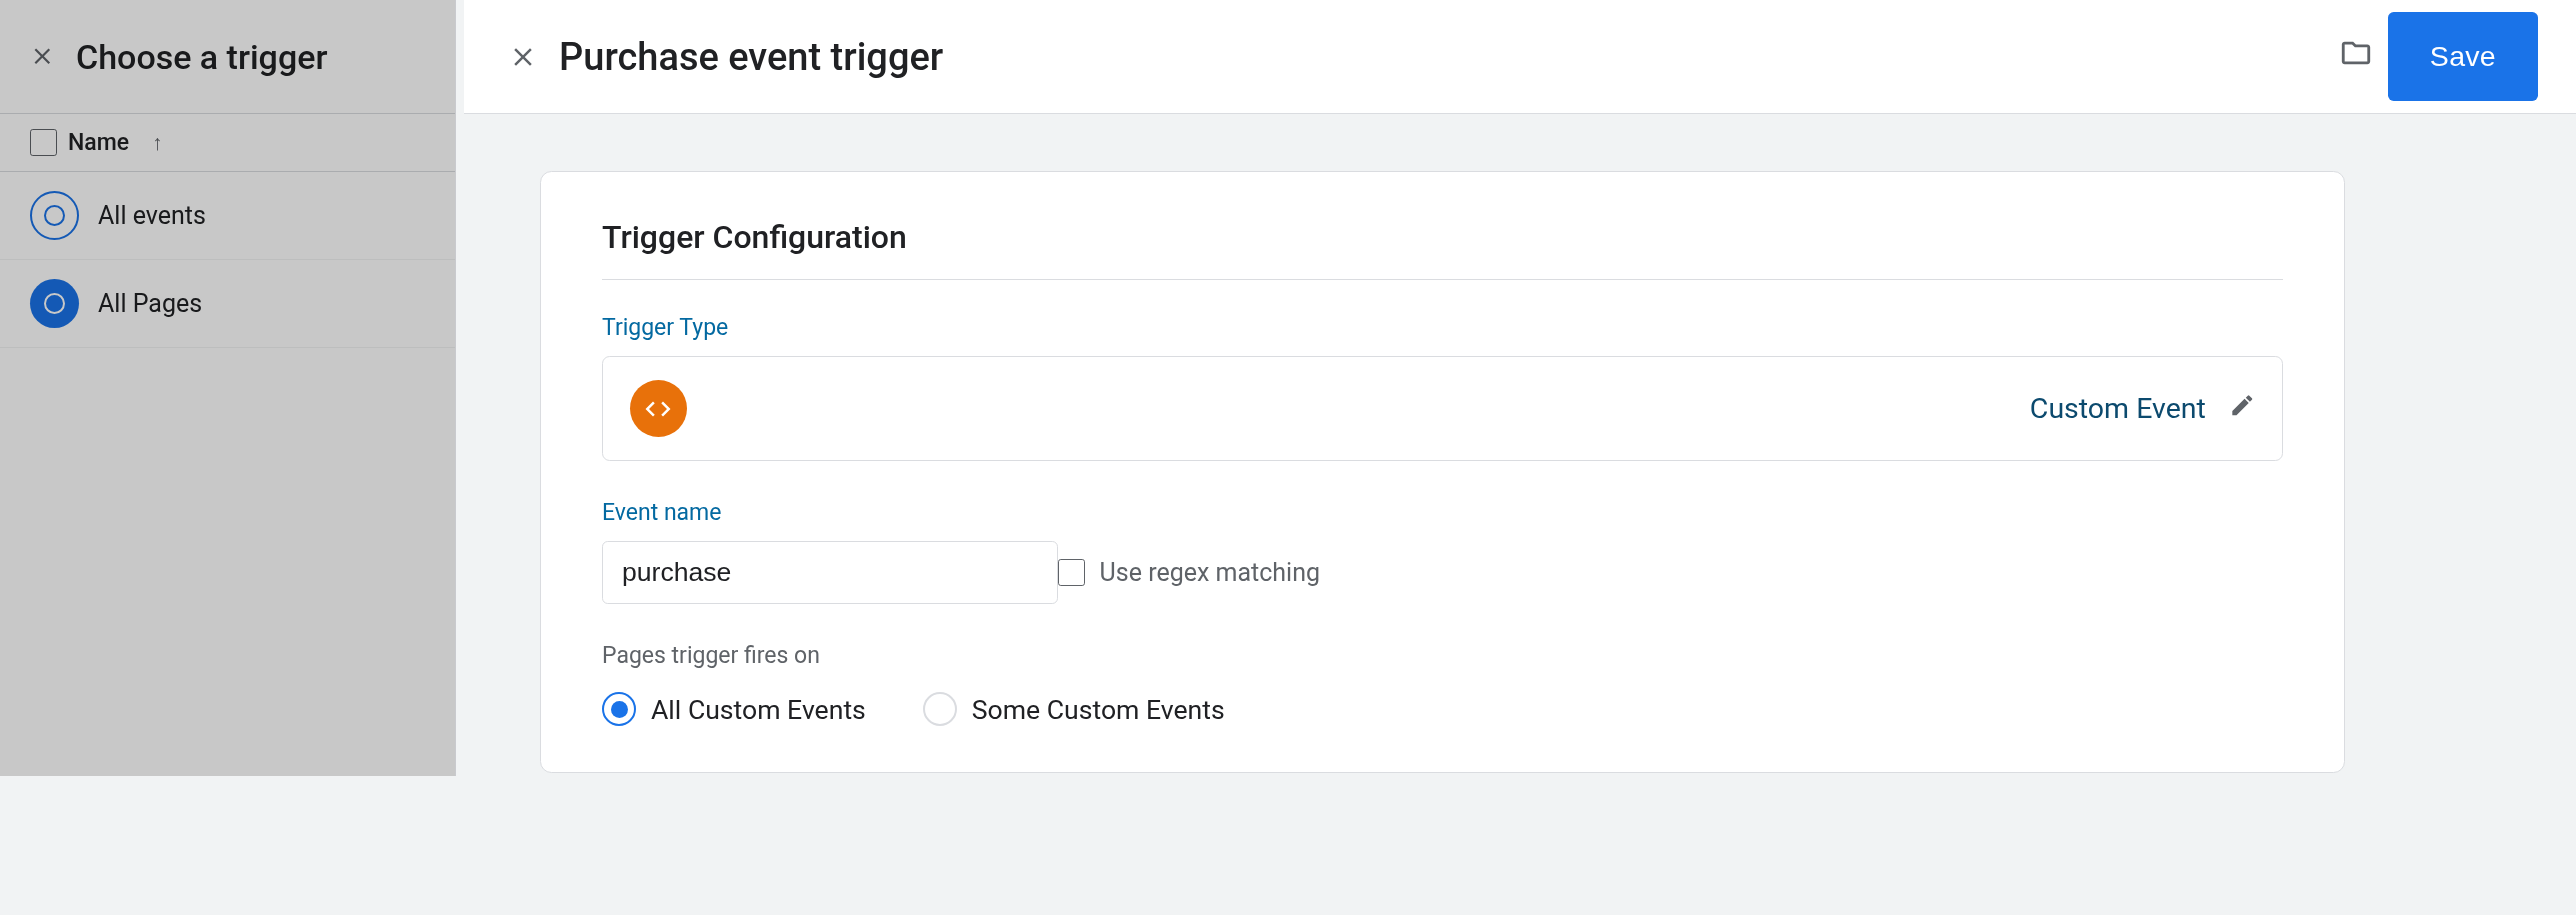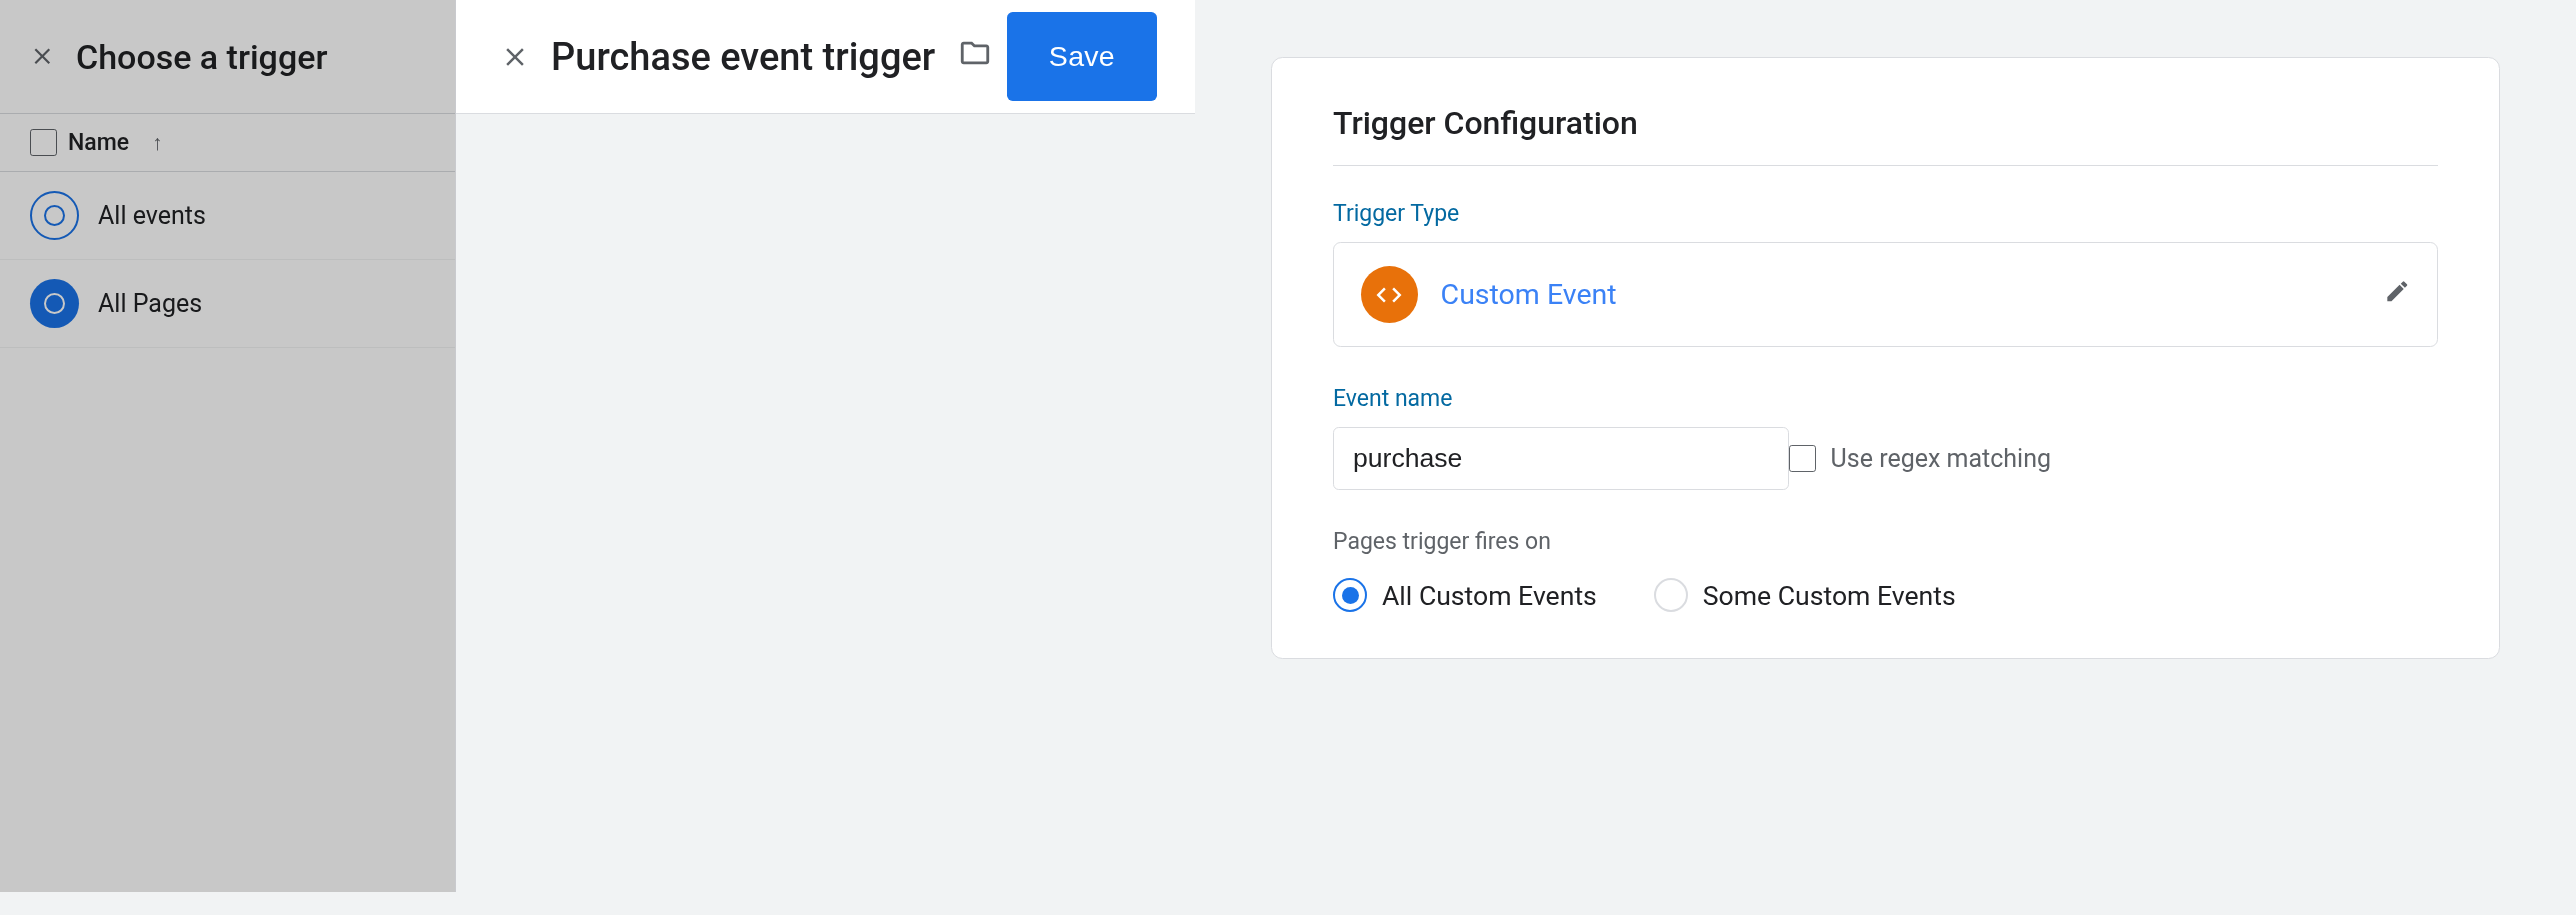--- a/index.html
+++ b/index.html
@@ -8,21 +8,21 @@
       background: #f1f3f4;
       width: 2576px;
       height: 916px;
       overflow: hidden;
       display: flex;
     }
 
     
     .left-panel {
       width: 456px;
-      height: 892px;
+      height: 776px;
       background: #fff;
       border-right: 0.9px solid #dadce0;
       display: flex;
       flex-direction: column;
       position: relative;
       z-index: 2;
       filter: brightness(0.92);
     }
     .left-header {
       display: flex;
@@ -107,22 +107,23 @@
     }
     .item-name {
       font-size: 25px;
       color: #202124;
     }
 
     
     .main-panel {
       flex: 1;
       display: flex;
-      flex-direction: row;
+      flex-direction: column;
       background: #f1f3f4;
+      margin-left: 8px;
     }
     .main-header {
       height: 114px;
       background: #fff;
       display: flex;
       align-items: center;
       padding: 0 38px;
       border-bottom: 0.9px solid #dadce0;
       gap: 15px;
     }
@@ -205,22 +206,23 @@
       display: flex;
       align-items: center;
       justify-content: center;
       flex-shrink: 0;
       color: #fff;
       font-size: 23px;
       font-weight: 700;
     }
     .trigger-type-name {
       font-size: 28.5px;
-      color: #3b82f6;
+      color: #0c4a6e;
       flex: 1;
+      text-align: right;
     }
     .edit-pencil {
       color: #5f6368;
       font-size: 28.5px;
       cursor: pointer;
     }
     .event-name-section {
       margin-bottom: 38px;
     }
     .event-name-row {

